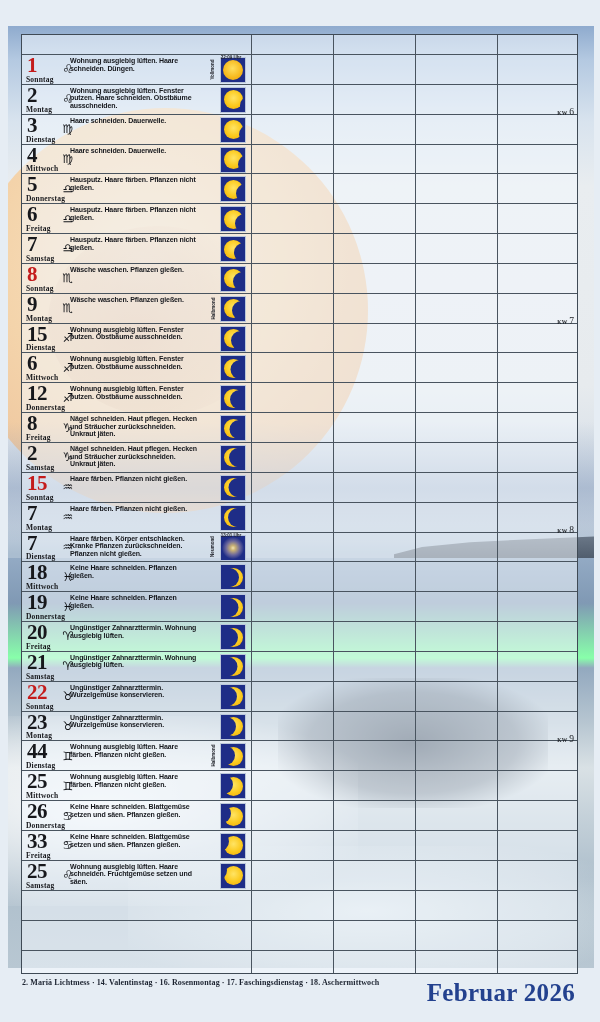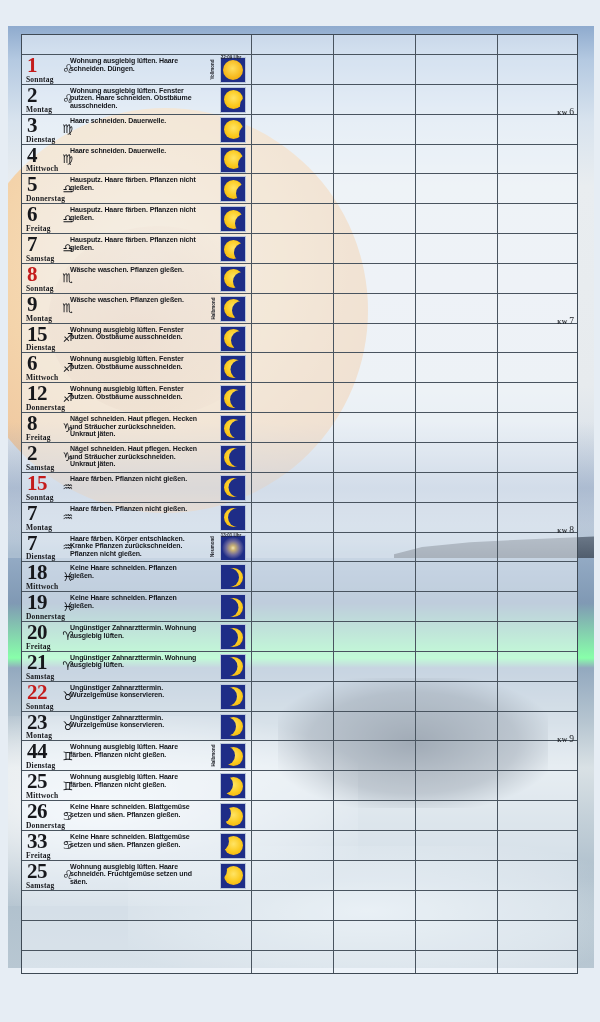--- a/index.html
+++ b/index.html
@@ -391,14 +391,16 @@
       <div class="vline" style="left: 229px;"></div>
       <div class="vline" style="left: 311px;"></div>
       <div class="vline" style="left: 393px;"></div>
       <div class="vline" style="left: 475px;"></div>
       <div class="kw" style="top: 65.7px;"><span class="kwp">KW </span><span class="kwn">6</span></div>
       <div class="kw" style="top: 274.65px;"><span class="kwp">KW </span><span class="kwn">7</span></div>
       <div class="kw" style="top: 483.6px;"><span class="kwp">KW </span><span class="kwn">8</span></div>
       <div class="kw" style="top: 692.55px;"><span class="kwp">KW </span><span class="kwn">9</span></div>
     </div>
 
+  <div class="footnotes">2. Mariä Lichtmess · 14. Valentinstag · 16. Rosenmontag · 17. Faschingsdienstag · 18. Aschermittwoch</div>
+  <div class="monthtitle">Februar 2026</div>
 
 </div>
 
 </body></html>

